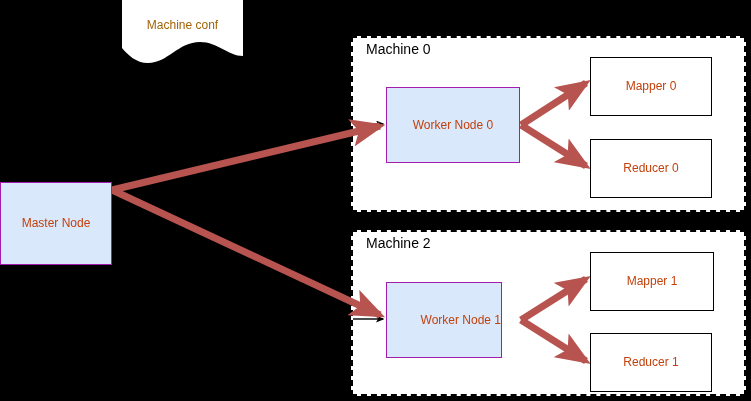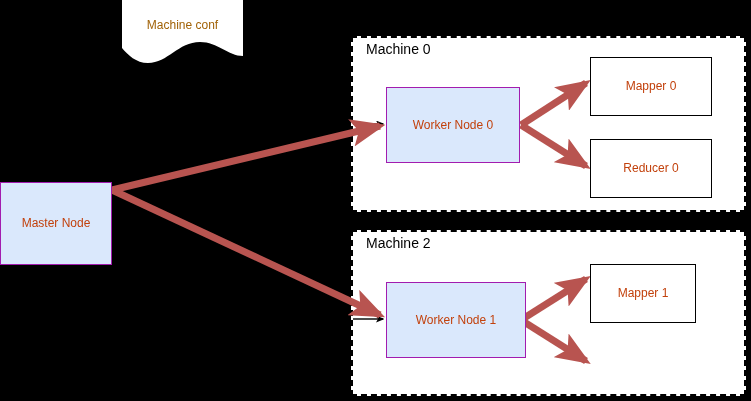--- a/index.html
+++ b/index.html
@@ -61,24 +61,24 @@
     position: absolute;
     font-family: "Liberation Sans", sans-serif;
     font-size: 12px;
     color: #a16207;
     white-space: nowrap;
     text-align: center;
   }
   
   #master-node   { left: 0px;   top: 150px; width: 112px; height: 83px; margin-top: 32px; }
   #worker-node-0 { left: 386px; top: 87px;  width: 134px; height: 76px; }
-  #worker-node-1 { left: 386px; top: 282px; width: 140px; height: 76px; }
+  #worker-node-1 { left: 386px; top: 282px; width: 116px; height: 76px; justify-content: flex-end; }
   #mapper-0      { left: 590px; top: 57px;  width: 122px; height: 59px; }
   #reducer-0     { left: 590px; top: 139px; width: 122px; height: 59px; }
-  #mapper-1      { left: 590px; top: 264px; width: 106px; height: 59px; }
+  #mapper-1      { left: 590px; top: 252px; width: 124px; height: 59px; }
   #reducer-1     { left: 590px; top: 333px; width: 122px; height: 59px; }
   #machine-0-box { left: 351px; top: 36px;  width: 395px; height: 176px; }
   #machine-1-box { left: 351px; top: 230px; width: 395px; height: 166px; }
   #machine-0-label { left: 366px; top: 41px; }
   #machine-1-label { left: 366px; top: 235px; }
   #machine-conf-label { left: 122px; top: 18px; width: 121px; }
 </style>
 </head>
 <body>
 
@@ -138,14 +138,17 @@
   </div>
 
   <div class="node node-blue" id="worker-node-1">
     <span>Worker Node 1</span>
   </div>
 
   <div class="node node-white" id="mapper-1">
     <span>Mapper 1</span>
   </div>
 
+  <div class="node node-white" id="reducer-1">
+    <span>Reducer 1</span>
+  </div>
 
 </div>
 
 </body></html>

